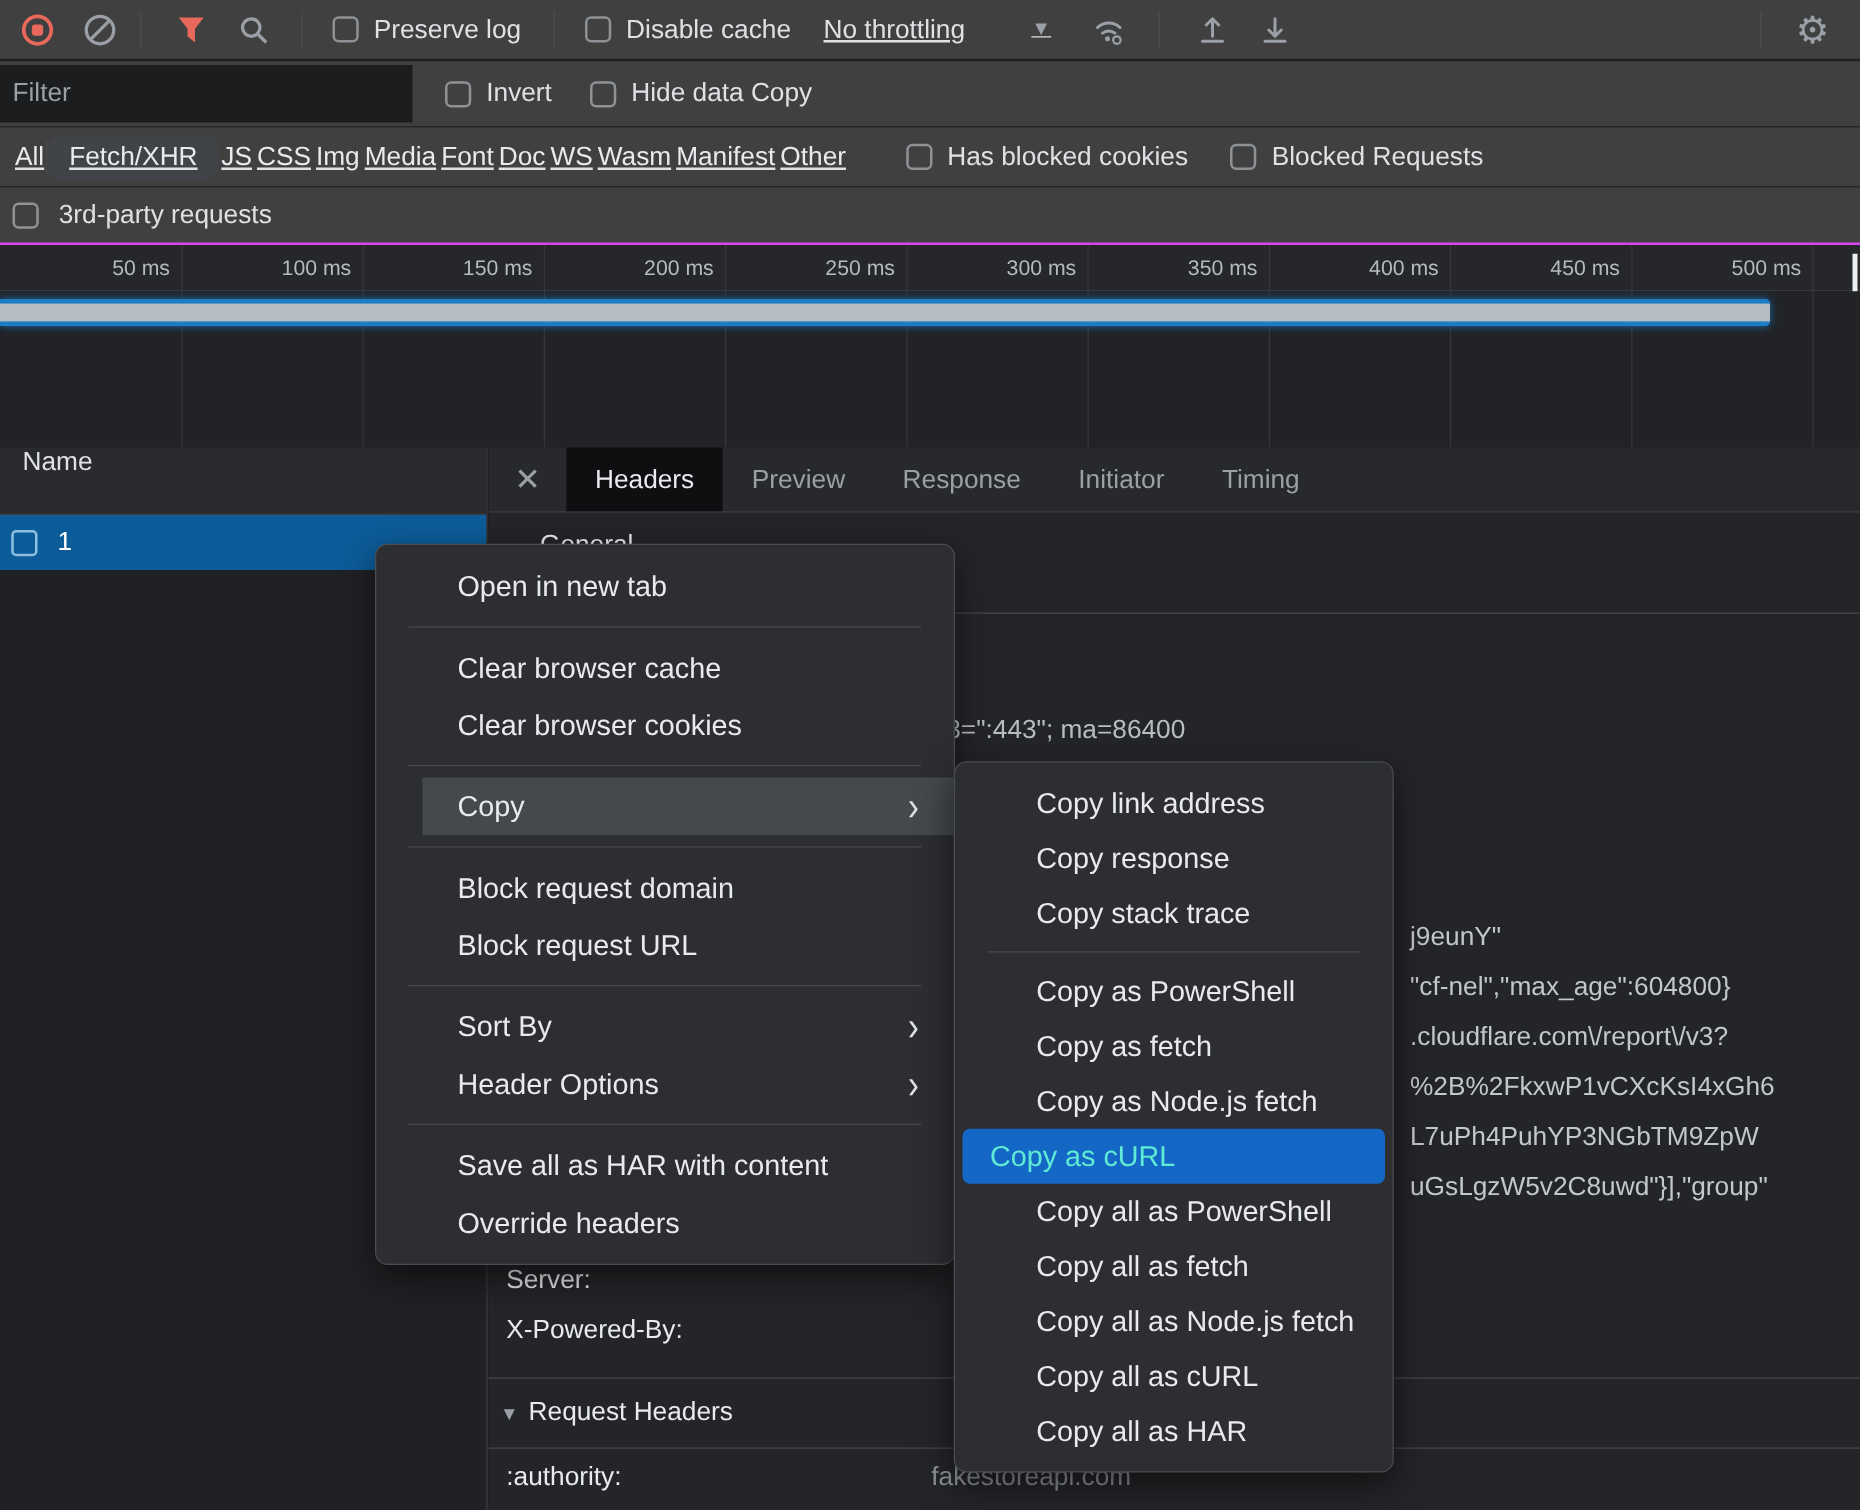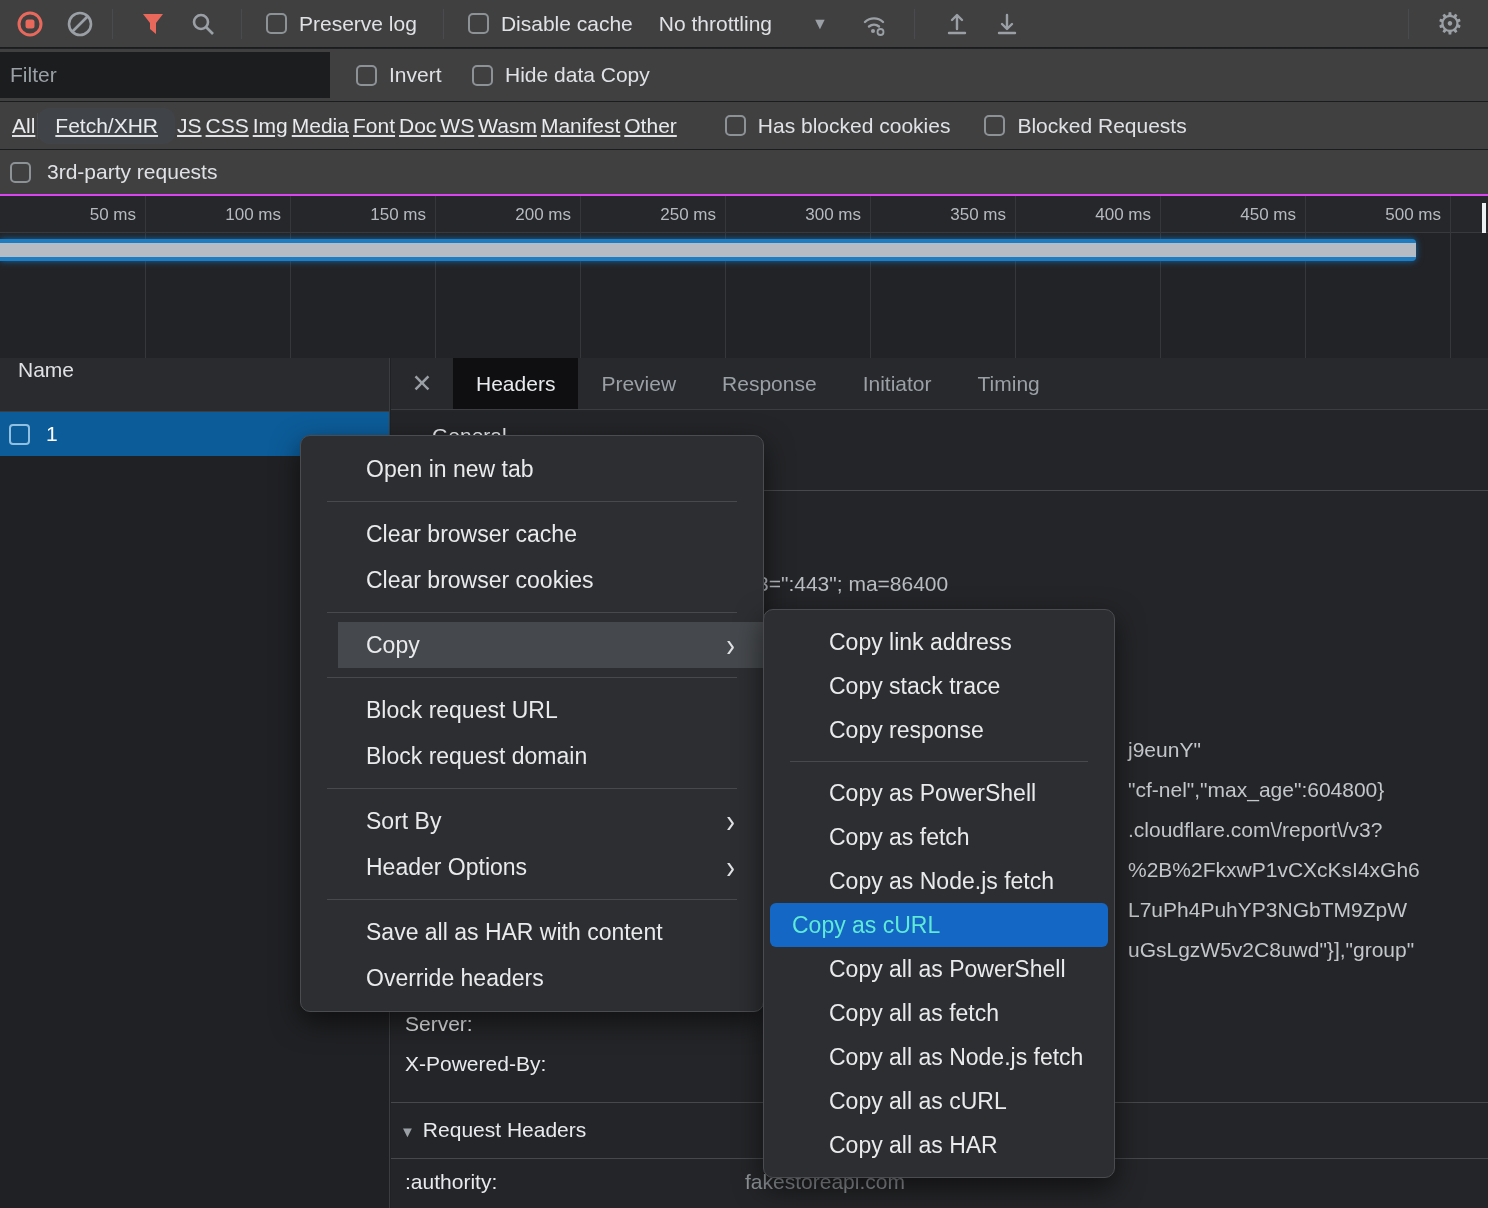--- a/index.html
+++ b/index.html
@@ -113,21 +113,21 @@
     <div class="vdiv" style="margin-left:6px;"></div>
     <div class="cb-group" style="margin-left:10px;">
       <span class="cb"></span>
       <span class="lbl">Preserve log</span>
     </div>
     <div class="vdiv" style="margin-left:12px;"></div>
     <div class="cb-group" style="margin-left:10px;">
       <span class="cb"></span>
       <span class="lbl">Disable cache</span>
     </div>
-    <div class="cb-group" style="margin-left:12px; gap:40px;">
+    <div class="cb-group" style="margin-left:12px; gap:53px;text-decoration:underline;">
       <span class="lbl">No throttling</span>
       <span class="caret">▼</span>
     </div>
     <div class="icon-btn" style="margin-left:14px;">
       <svg width="30" height="30" viewBox="0 0 30 30">
         <path d="M6 13 A13 13 0 0 1 24 13" fill="none" stroke="#9aa0a6" stroke-width="2.4" stroke-linecap="round"></path>
         <path d="M10 17.5 A8 8 0 0 1 20 17.5" fill="none" stroke="#9aa0a6" stroke-width="2.4" stroke-linecap="round"></path>
         <circle cx="14" cy="22" r="2" fill="#9aa0a6"></circle>
         <circle cx="21.5" cy="23" r="3" fill="none" stroke="#9aa0a6" stroke-width="1.8"></circle>
       </svg>
@@ -281,24 +281,24 @@
         <span>Clear browser cookies</span>
       </div>
       <div class="msep"></div>
       <div class="mi hover">
         <span>Copy</span>
         <span class="grow"></span>
         <span class="arrow">›</span>
       </div>
       <div class="msep"></div>
       <div class="mi">
+        <span>Block request domain</span>
+      </div>
+      <div class="mi">
         <span>Block request URL</span>
-      </div>
-      <div class="mi">
-        <span>Block request domain</span>
       </div>
       <div class="msep"></div>
       <div class="mi">
         <span>Sort By</span>
         <span class="grow"></span>
         <span class="arrow">›</span>
       </div>
       <div class="mi">
         <span>Header Options</span>
         <span class="grow"></span>
@@ -311,24 +311,24 @@
       <div class="mi">
         <span>Override headers</span>
       </div>
     </div>
 
   <div class="menu sub" id="sub-menu">
       <div class="mi">
         <span>Copy link address</span>
       </div>
       <div class="mi">
+        <span>Copy response</span>
+      </div>
+      <div class="mi">
         <span>Copy stack trace</span>
-      </div>
-      <div class="mi">
-        <span>Copy response</span>
       </div>
       <div class="msep"></div>
       <div class="mi">
         <span>Copy as PowerShell</span>
       </div>
       <div class="mi">
         <span>Copy as fetch</span>
       </div>
       <div class="mi">
         <span>Copy as Node.js fetch</span>

